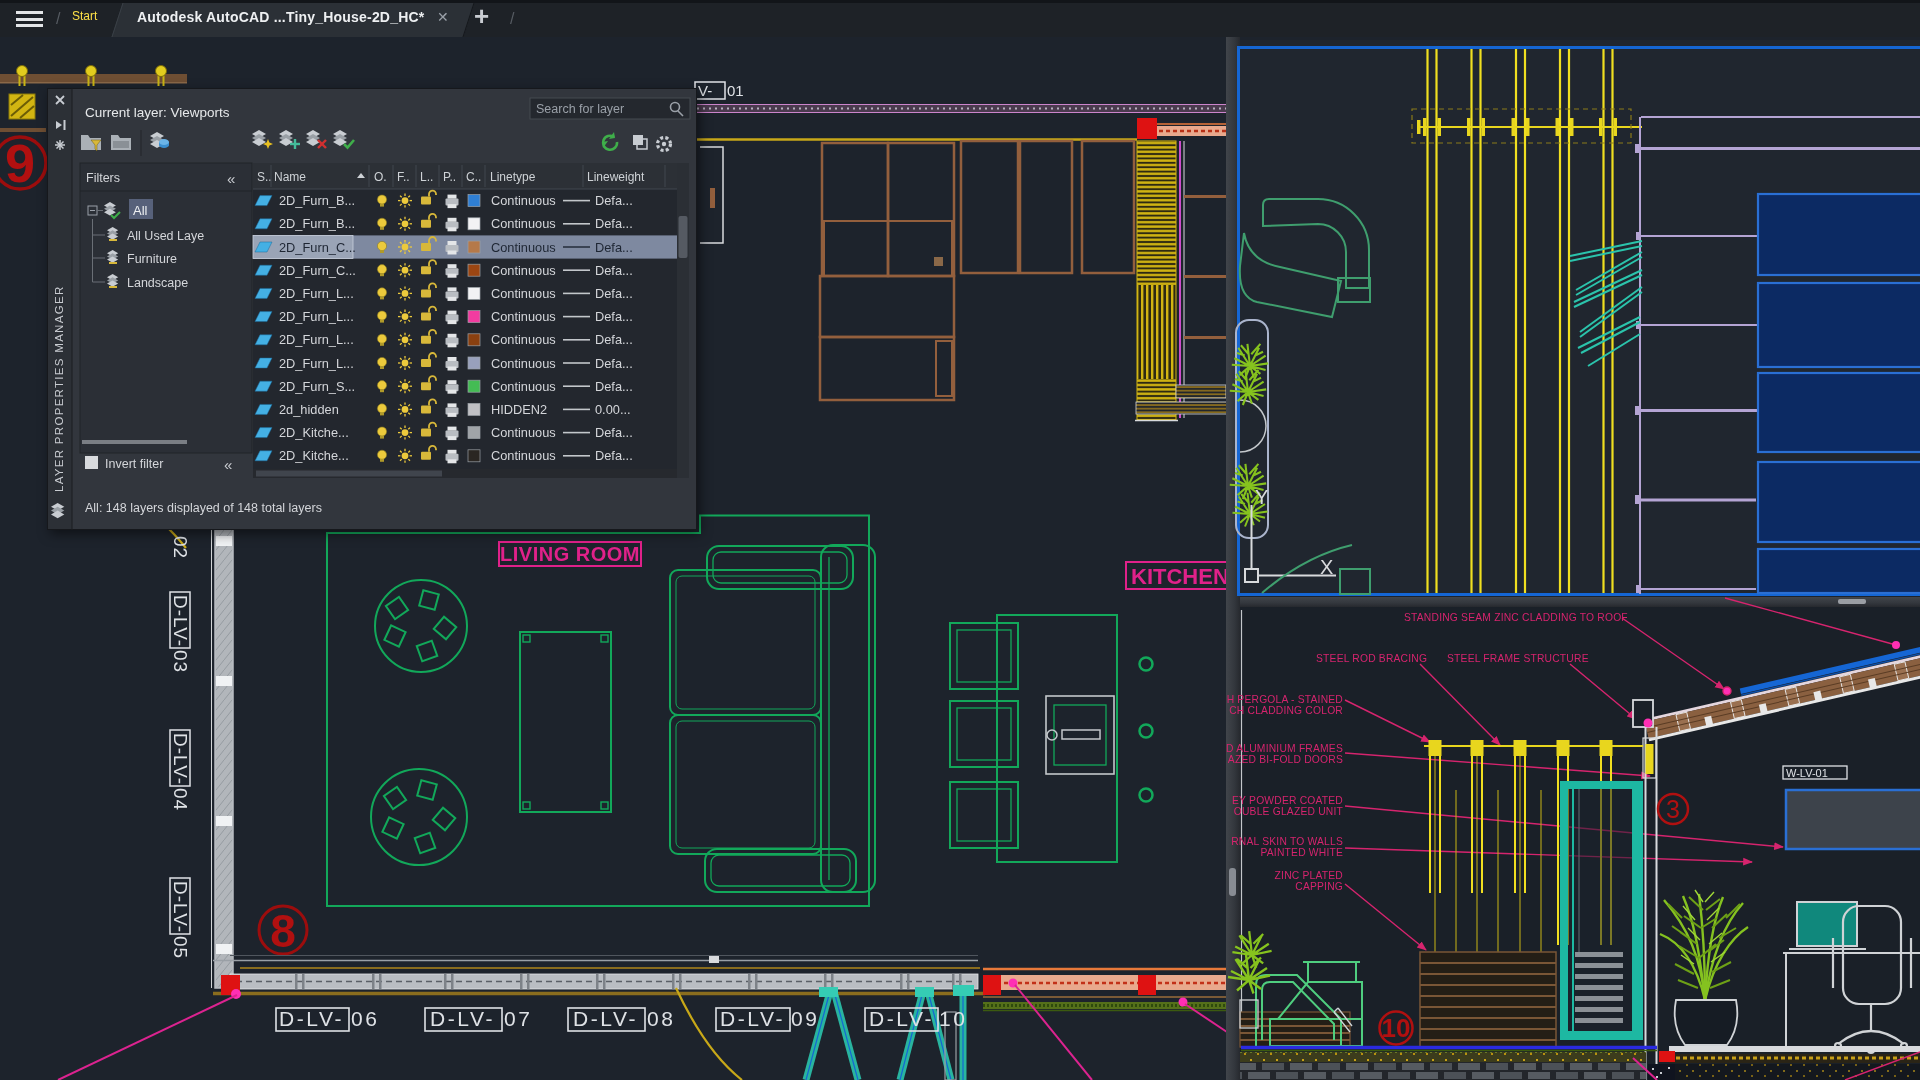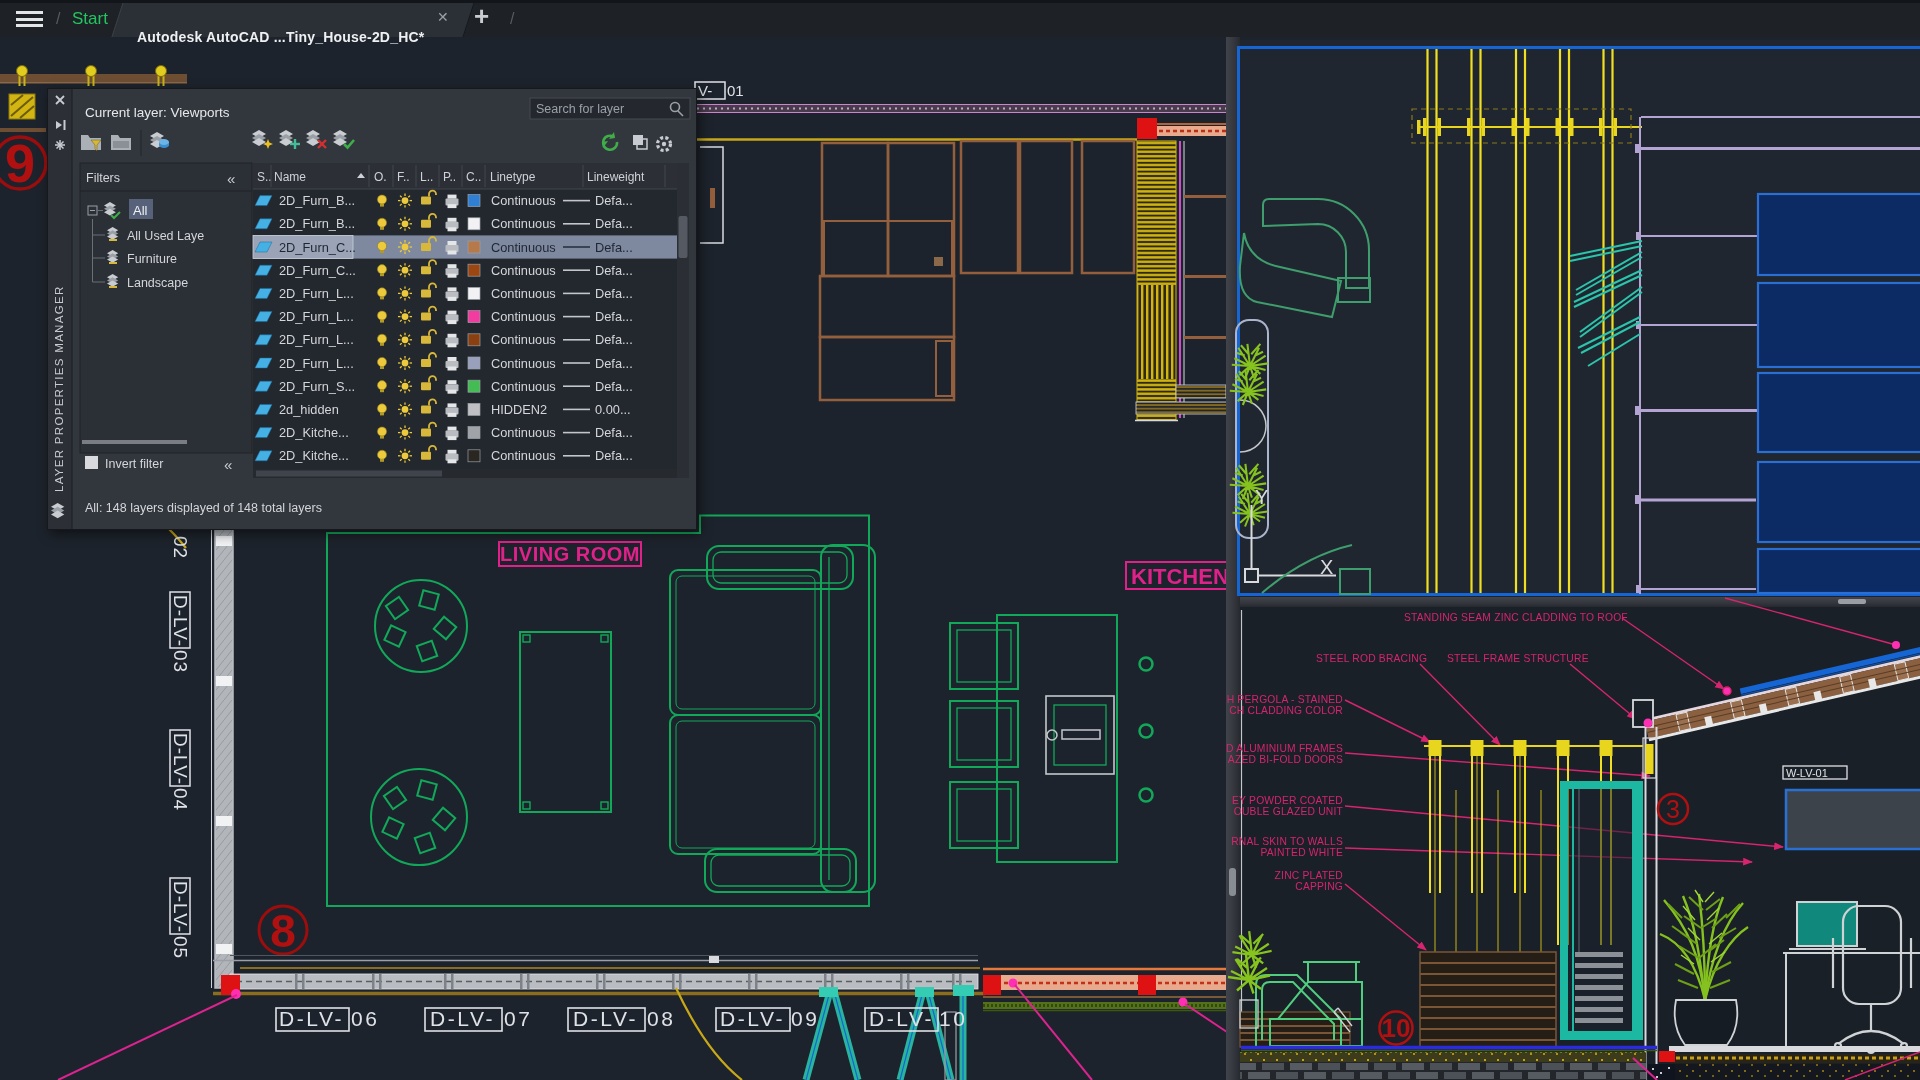--- a/index.html
+++ b/index.html
@@ -3,23 +3,23 @@
 <meta charset="utf-8">
 <style>
 html,body{margin:0;padding:0;width:1920px;height:1080px;overflow:hidden;background:#1d232c;font-family:"Liberation Sans",sans-serif;}
 #stage{position:absolute;left:0;top:0;width:1920px;height:1080px;}
 
 #tabbar{position:absolute;left:0;top:0;width:1920px;height:37px;background:#1e2227;z-index:50;}
 #tabbar .topline{position:absolute;left:0;top:0;width:1920px;height:3px;background:#121519;}
 #ham{position:absolute;left:16px;top:11px;width:27px;height:16px;}
 #ham div{height:3px;background:#e3e5e7;margin-bottom:3.5px;}
 .slash{position:absolute;top:10px;color:#565b62;font-size:16px;}
-#starttab{position:absolute;left:72px;top:9px;color:#22c55e;font-size:17px;}
+#starttab{position:absolute;left:72px;top:9px;color:#fde047;font-size:12px;}
 #activetab{position:absolute;left:117px;top:3px;width:350px;height:34px;background:#2b3036;transform:skewX(-18deg);border-left:1px solid #3a4047;border-right:1px solid #14171b;}
-#activetablabel{position:absolute;left:137px;top:9px;color:#eef0f2;font-size:14px;font-weight:bold;letter-spacing:.2px;margin-top:20px;}
+#activetablabel{position:absolute;left:137px;top:9px;color:#eef0f2;font-size:14px;font-weight:bold;letter-spacing:.2px;}
 #tabclose{position:absolute;left:437px;top:9px;color:#9aa0a8;font-size:14px;}
 #plus{position:absolute;left:474px;top:1px;color:#c9cdd2;font-size:26px;font-weight:bold;}
 
 #vdiv{position:absolute;left:1226px;top:37px;width:14px;height:1043px;background:linear-gradient(90deg,#41454b,#33373d 60%,#26292e);z-index:20;}
 #vdivthumb{position:absolute;left:1229px;top:868px;width:7px;height:28px;background:#888c93;border-radius:3px;z-index:21;}
 #hdiv{position:absolute;left:1240px;top:597px;width:680px;height:10px;background:linear-gradient(180deg,#41454b,#33373d 60%,#26292e);z-index:20;}
 #hdivthumb{position:absolute;left:1838px;top:599px;width:28px;height:5px;background:#9a9ea4;border-radius:2px;z-index:21;}
 svg{position:absolute;}
 svg text{font-family:"Liberation Sans",sans-serif;}
 </style>

